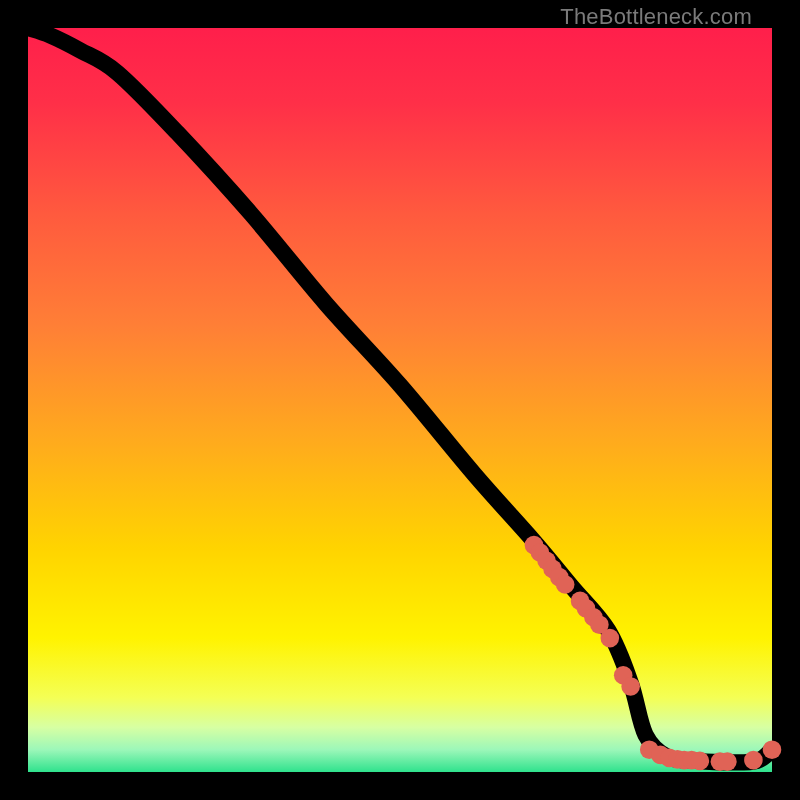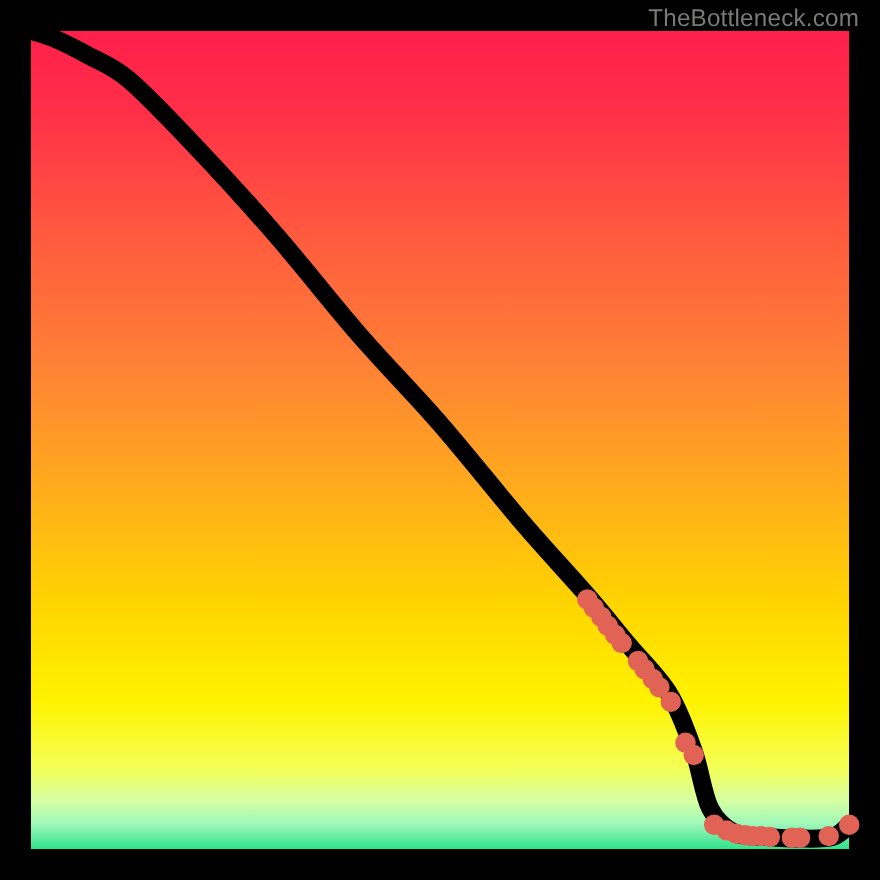--- a/index.html
+++ b/index.html
@@ -25,21 +25,21 @@
     height: 744px;
   }
   
   .gradient {
     position: absolute;
     left: 0; top: 0; width: 100%; height: 100%;
   }
   .watermark {
     position: absolute;
     top: 4px;
-    right: 19px;
+    right: 48px;
     color: #7a7a7a;
     font-size: 22px;
     font-weight: 400;
     letter-spacing: 0.2px;
     user-select: none;
   }
   svg.curve {
     position: absolute;
     left: 0; top: 0;
     width: 100%;

